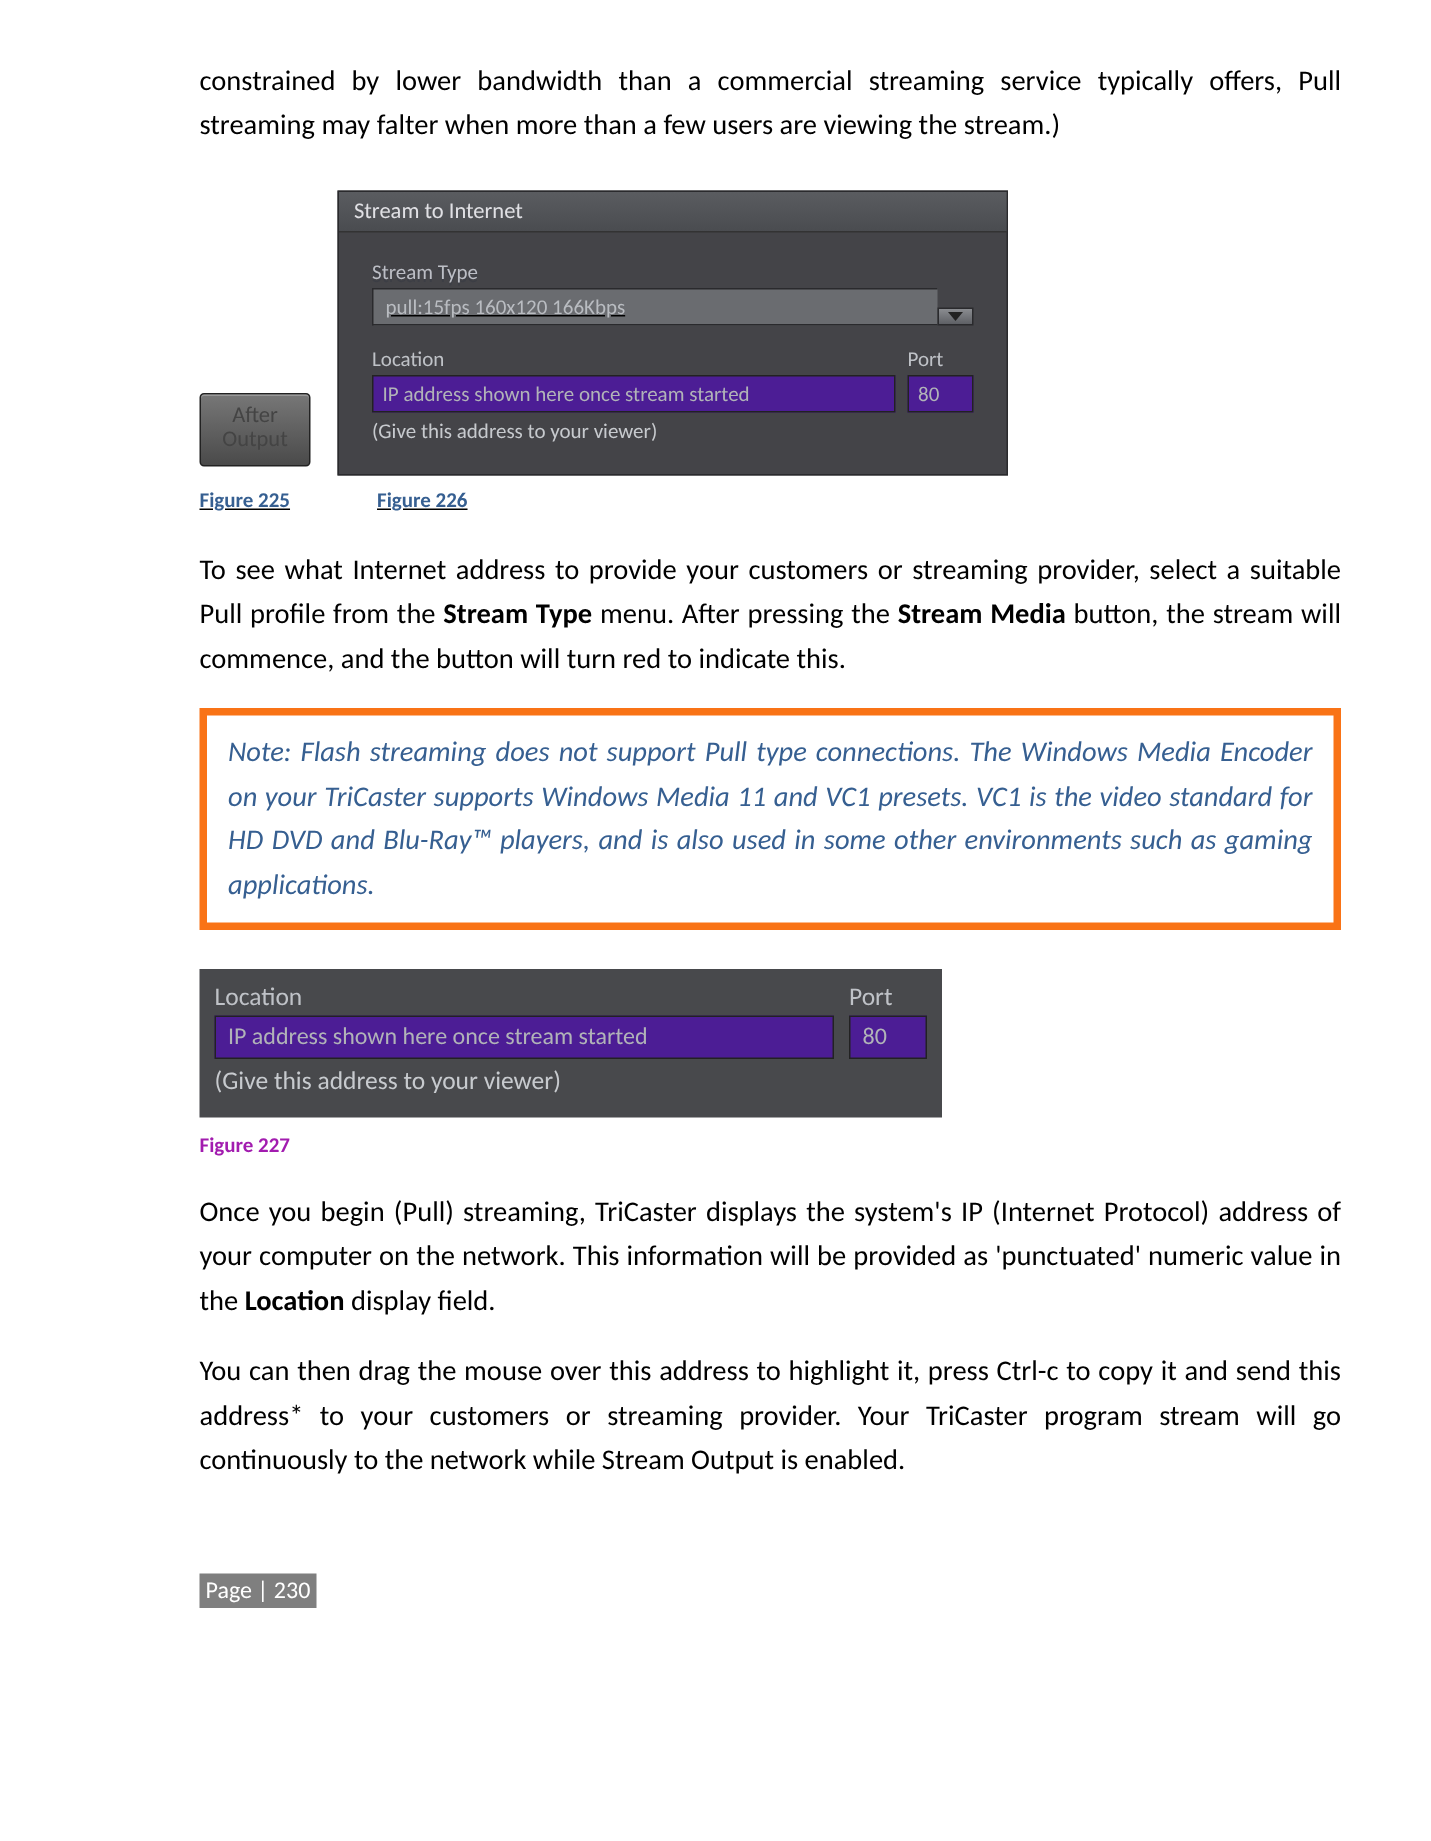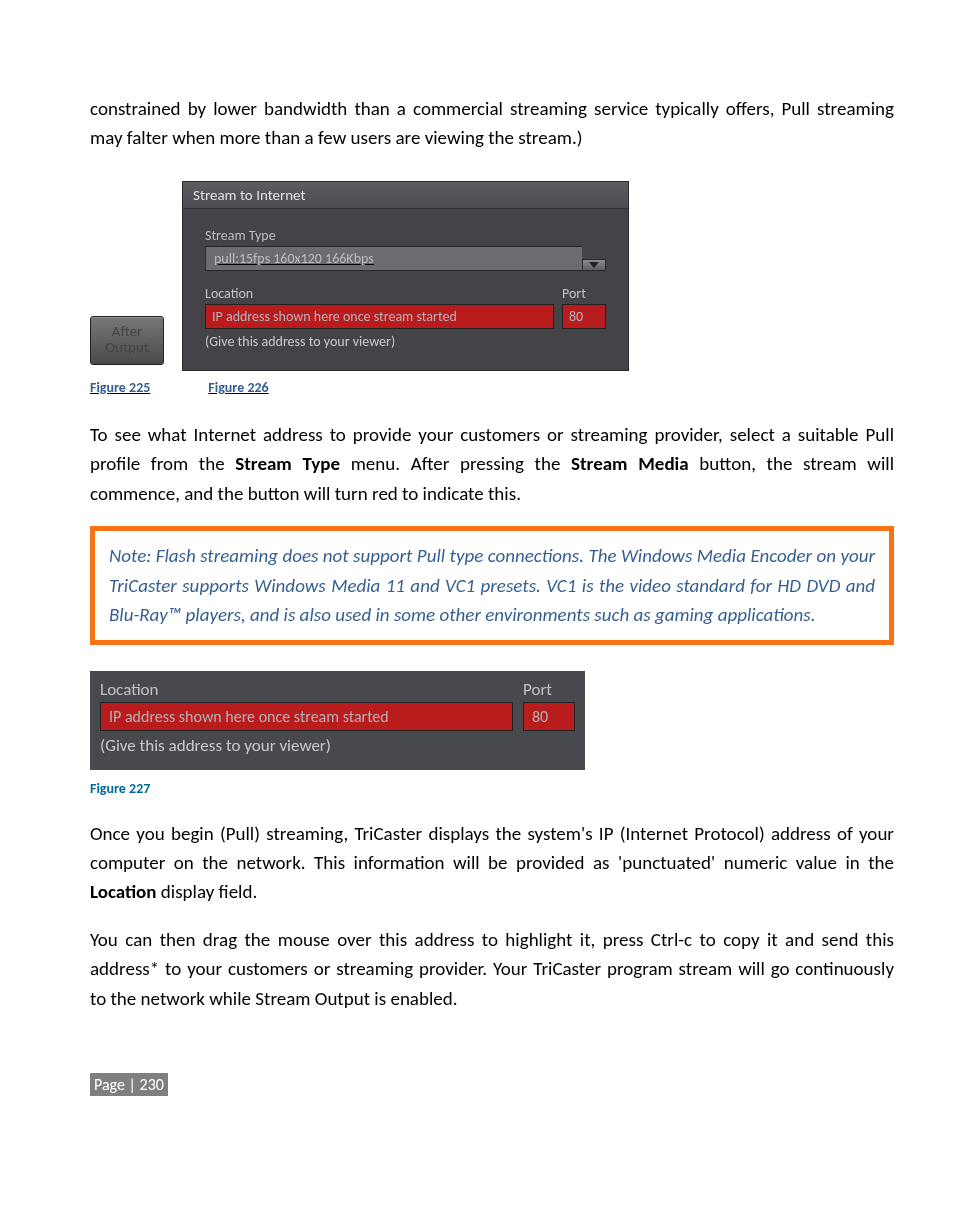--- a/index.html
+++ b/index.html
@@ -4,21 +4,22 @@
   <style>
     body {
       margin: 0;
       padding: 0;
       background: #fff;
       font-family: Calibri, Arial, sans-serif;
       color: #000;
       width: 954px;
     }
     .page {
-      padding: 94px 60px 40px 90px;
+      padding: 40px 60px 40px 90px;
+      margin-left: 43px;
     }
     .body-text {
       font-size: 19px;
       line-height: 1.55;
       text-align: justify;
       margin: 0 0 18px 0;
     }
     .figure-row {
       display: flex;
       align-items: flex-end;
@@ -86,21 +87,21 @@
       color:#222;
     }
     .dd-caret svg{width:10px;height:10px;}
     .loc-row {
       display:flex;
       gap:8px;
     }
     .loc-col { flex:1;}
     .port-col { width:44px;}
     .textfield {
-      background:#b91c1c;
+      background:#4c1d95;
       border:1px solid #222;
       color:#b1b3b8;
       font-size:14px;
       padding:3px 6px;
     }
     .hint {
       color:#c7cace;
       font-size:14px;
       margin-top:4px;
     }
@@ -131,21 +132,21 @@
       background:#48494c;
       padding: 8px 10px 14px 10px;
       margin-bottom: 10px;
     }
     .fig227 .loc-row{gap:10px;}
     .fig227 .field-label{font-size:17px;}
     .fig227 .textfield{font-size:16px;padding:4px 8px;}
     .fig227 .port-col{width:52px;}
     .fig227 .hint{font-size:17px;}
     .caption-solo{
-      color:#0369a1;
+      color:#a21caf;
       font-size:14px;
       font-weight:bold;
       margin: 6px 0 22px 0;
     }
     .footer {
       margin-top: 60px;
     }
     .footer .badge{
       display:inline-block;
       background:#7f7f7f;

